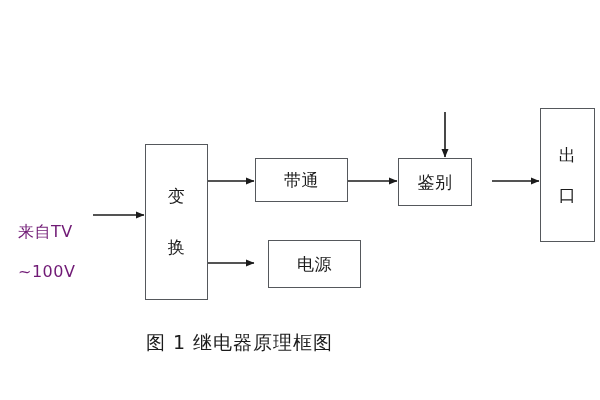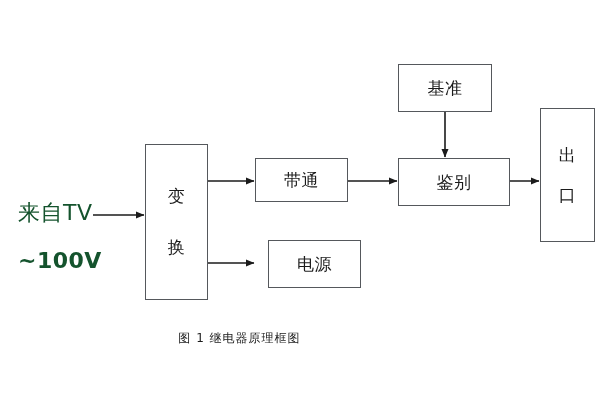--- a/index.html
+++ b/index.html
@@ -39,32 +39,33 @@
   .node.vert {
     flex-direction: column;
     justify-content: space-around;
     padding: 26px 0;
   }
   .node.vert .glyph {
     display: block;
   }
   .free-label {
     position: absolute;
-    color: #14532d;
-    font-size: 22px;
+    color: #701a75;
+    font-size: 16px;
     white-space: nowrap;
     letter-spacing: 0.5px;
+    margin-top: 24px;
   }
   .caption {
     position: absolute;
     left: 0;
     width: 479px;
     text-align: center;
     color: #1b1b1b;
-    font-size: 12px;
+    font-size: 19px;
     letter-spacing: 1px;
   }
 </style>
 </head>
 <body>
 
 <div id="canvas">
 
   <svg class="wires" viewBox="0 0 600 400">
     <defs>
@@ -80,40 +81,37 @@
     <line x1="208" y1="263" x2="254" y2="263" stroke="#1b1b1b" stroke-width="1.6" marker-end="url(#ah)"></line>
 
     <line x1="348" y1="181" x2="397" y2="181" stroke="#1b1b1b" stroke-width="1.6" marker-end="url(#ah)"></line>
 
     <line x1="445" y1="112" x2="445" y2="157" stroke="#1b1b1b" stroke-width="1.6" marker-end="url(#ah)"></line>
 
     <line x1="492" y1="181" x2="539" y2="181" stroke="#1b1b1b" stroke-width="1.6" marker-end="url(#ah)"></line>
   </svg>
 
   <div class="free-label" style="left:18px; top:198px;">来自TV</div>
-  <div class="free-label" style="left:18px; top:248px;font-weight:bold;">~100V</div>
+  <div class="free-label" style="left:18px; top:238px;">~100V</div>
 
   <div class="node vert" style="left:145px; top:144px; width:63px; height:156px;">
     <span class="glyph">变</span>
     <span class="glyph">换</span>
   </div>
 
   <div class="node" style="left:255px; top:158px; width:93px; height:44px;">
     <span>带通</span>
   </div>
 
   <div class="node" style="left:268px; top:240px; width:93px; height:48px;">
     <span>电源</span>
   </div>
 
-  <div class="node" style="left:398px; top:64px; width:94px; height:48px;">
-    <span>基准</span>
-  </div>
 
-  <div class="node" style="left:398px; top:158px; width:112px; height:48px;">
+  <div class="node" style="left:398px; top:158px; width:74px; height:48px;">
     <span>鉴别</span>
   </div>
 
   <div class="node vert" style="left:540px; top:108px; width:55px; height:134px;">
     <span class="glyph">出</span>
     <span class="glyph">口</span>
   </div>
 
   <div class="caption" style="top:330px;">图 1  继电器原理框图</div>
 

